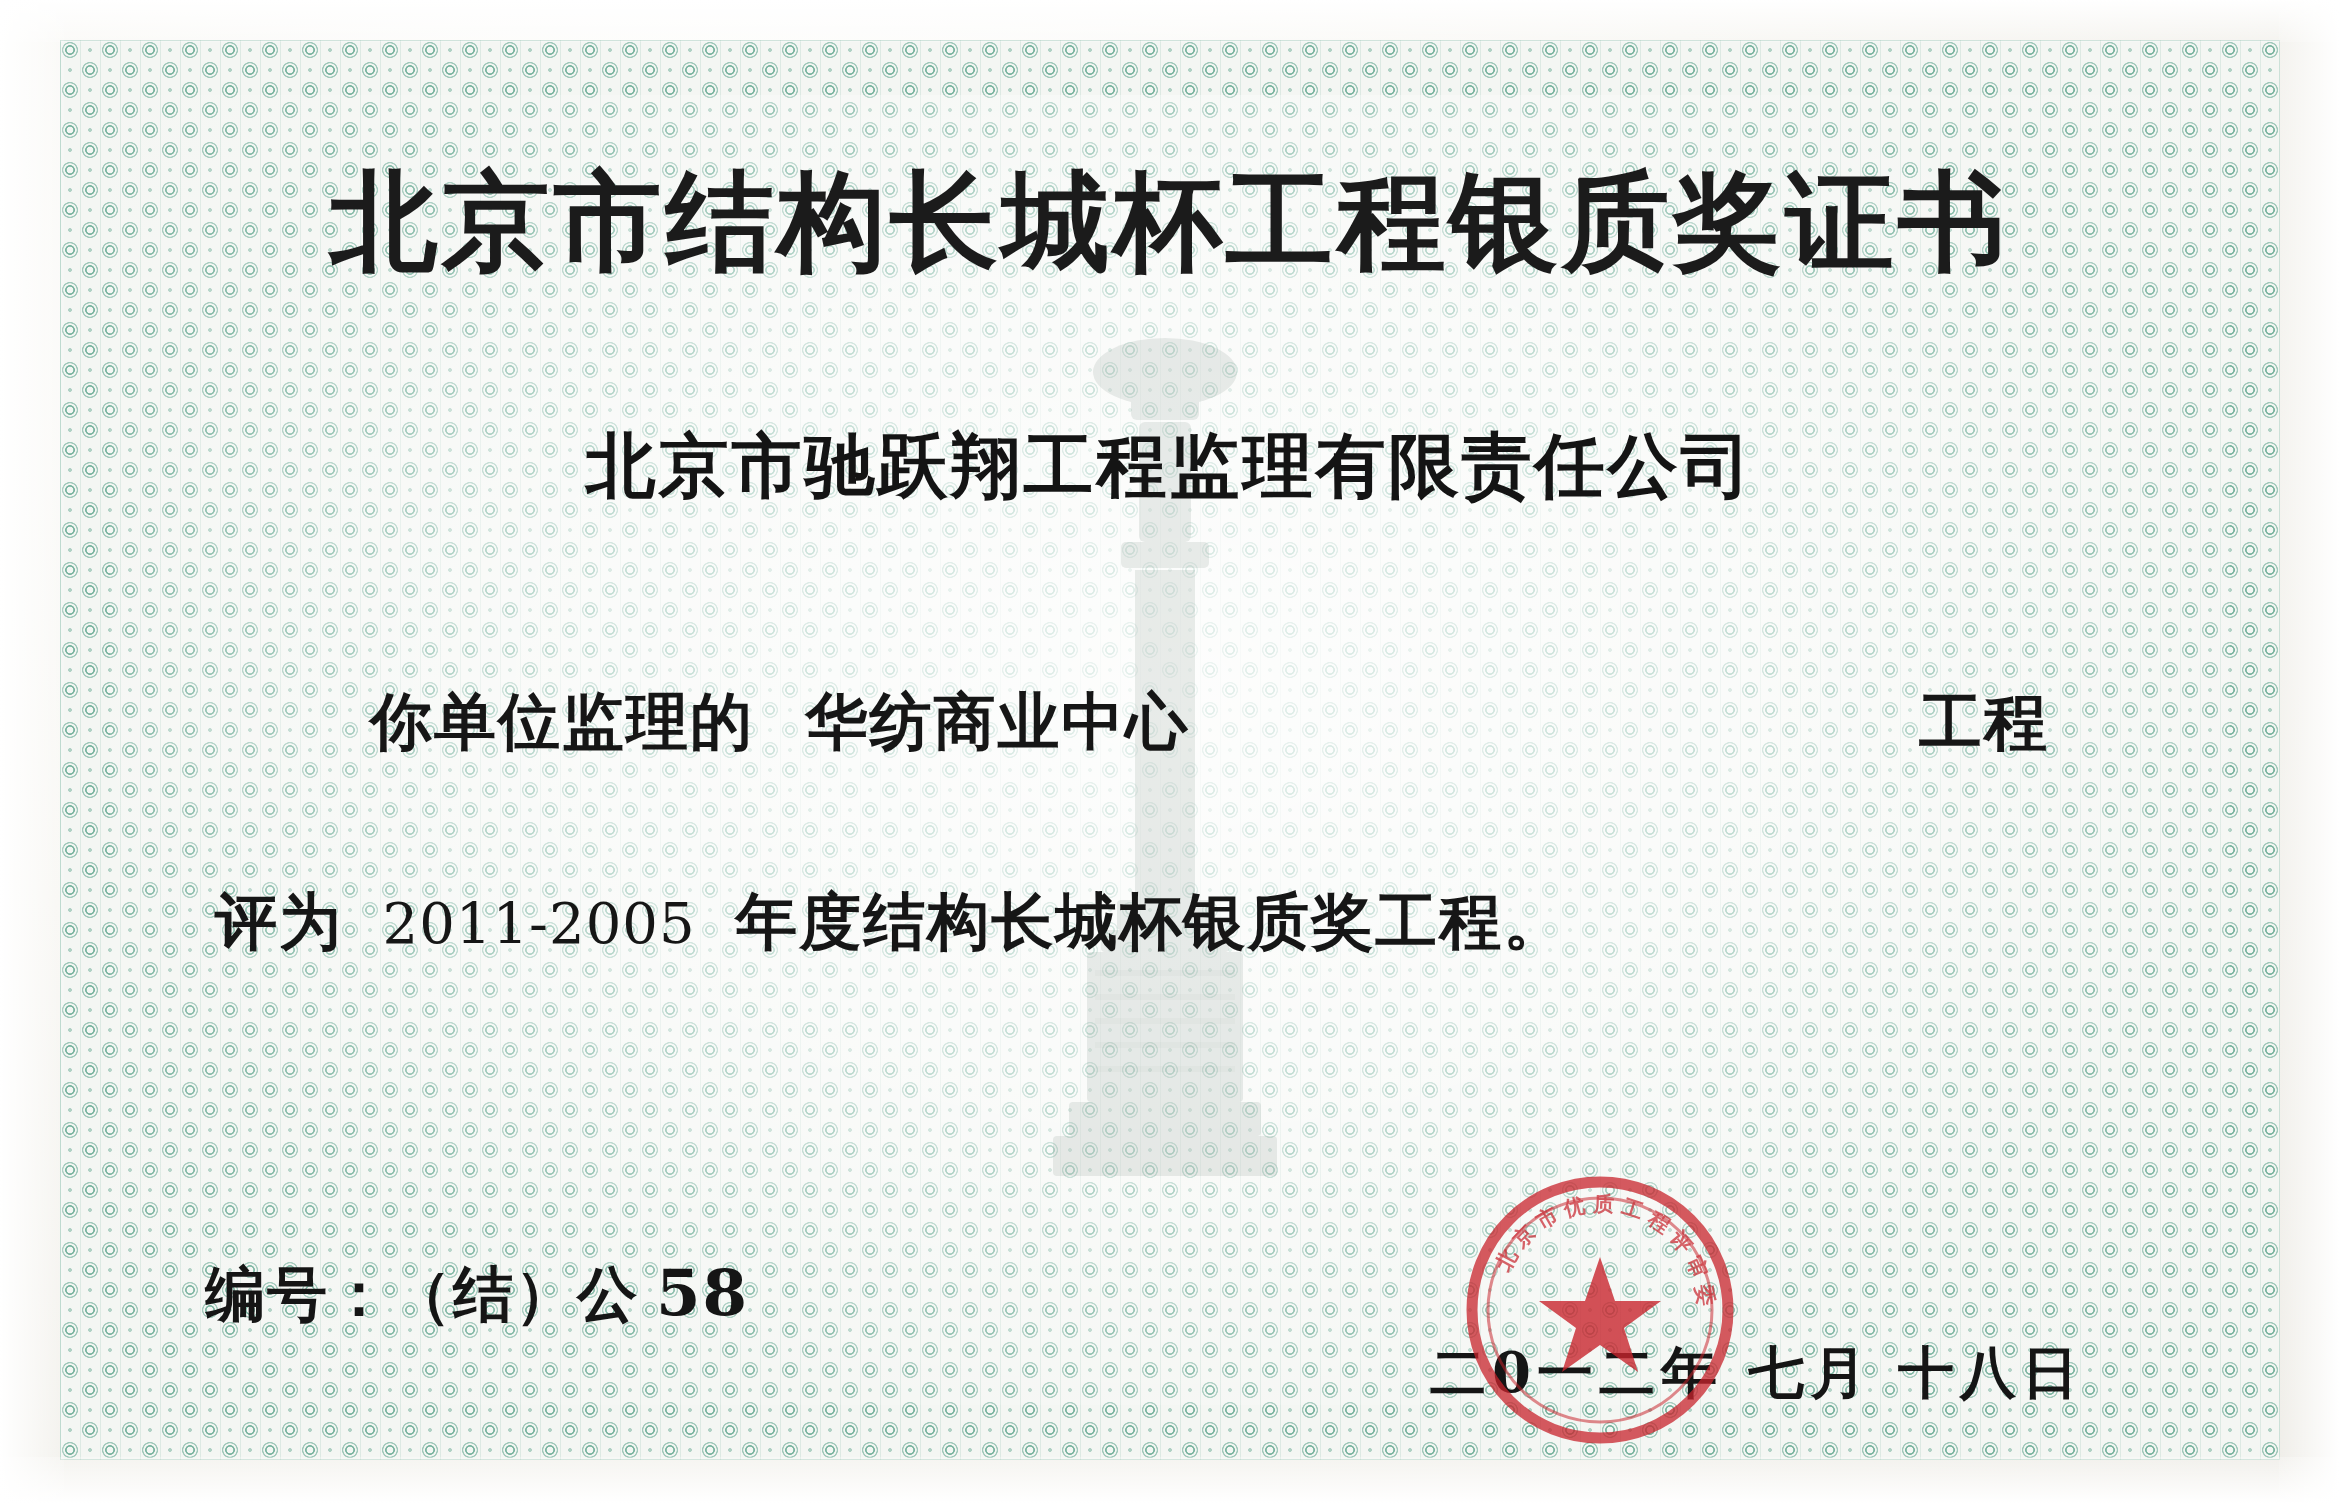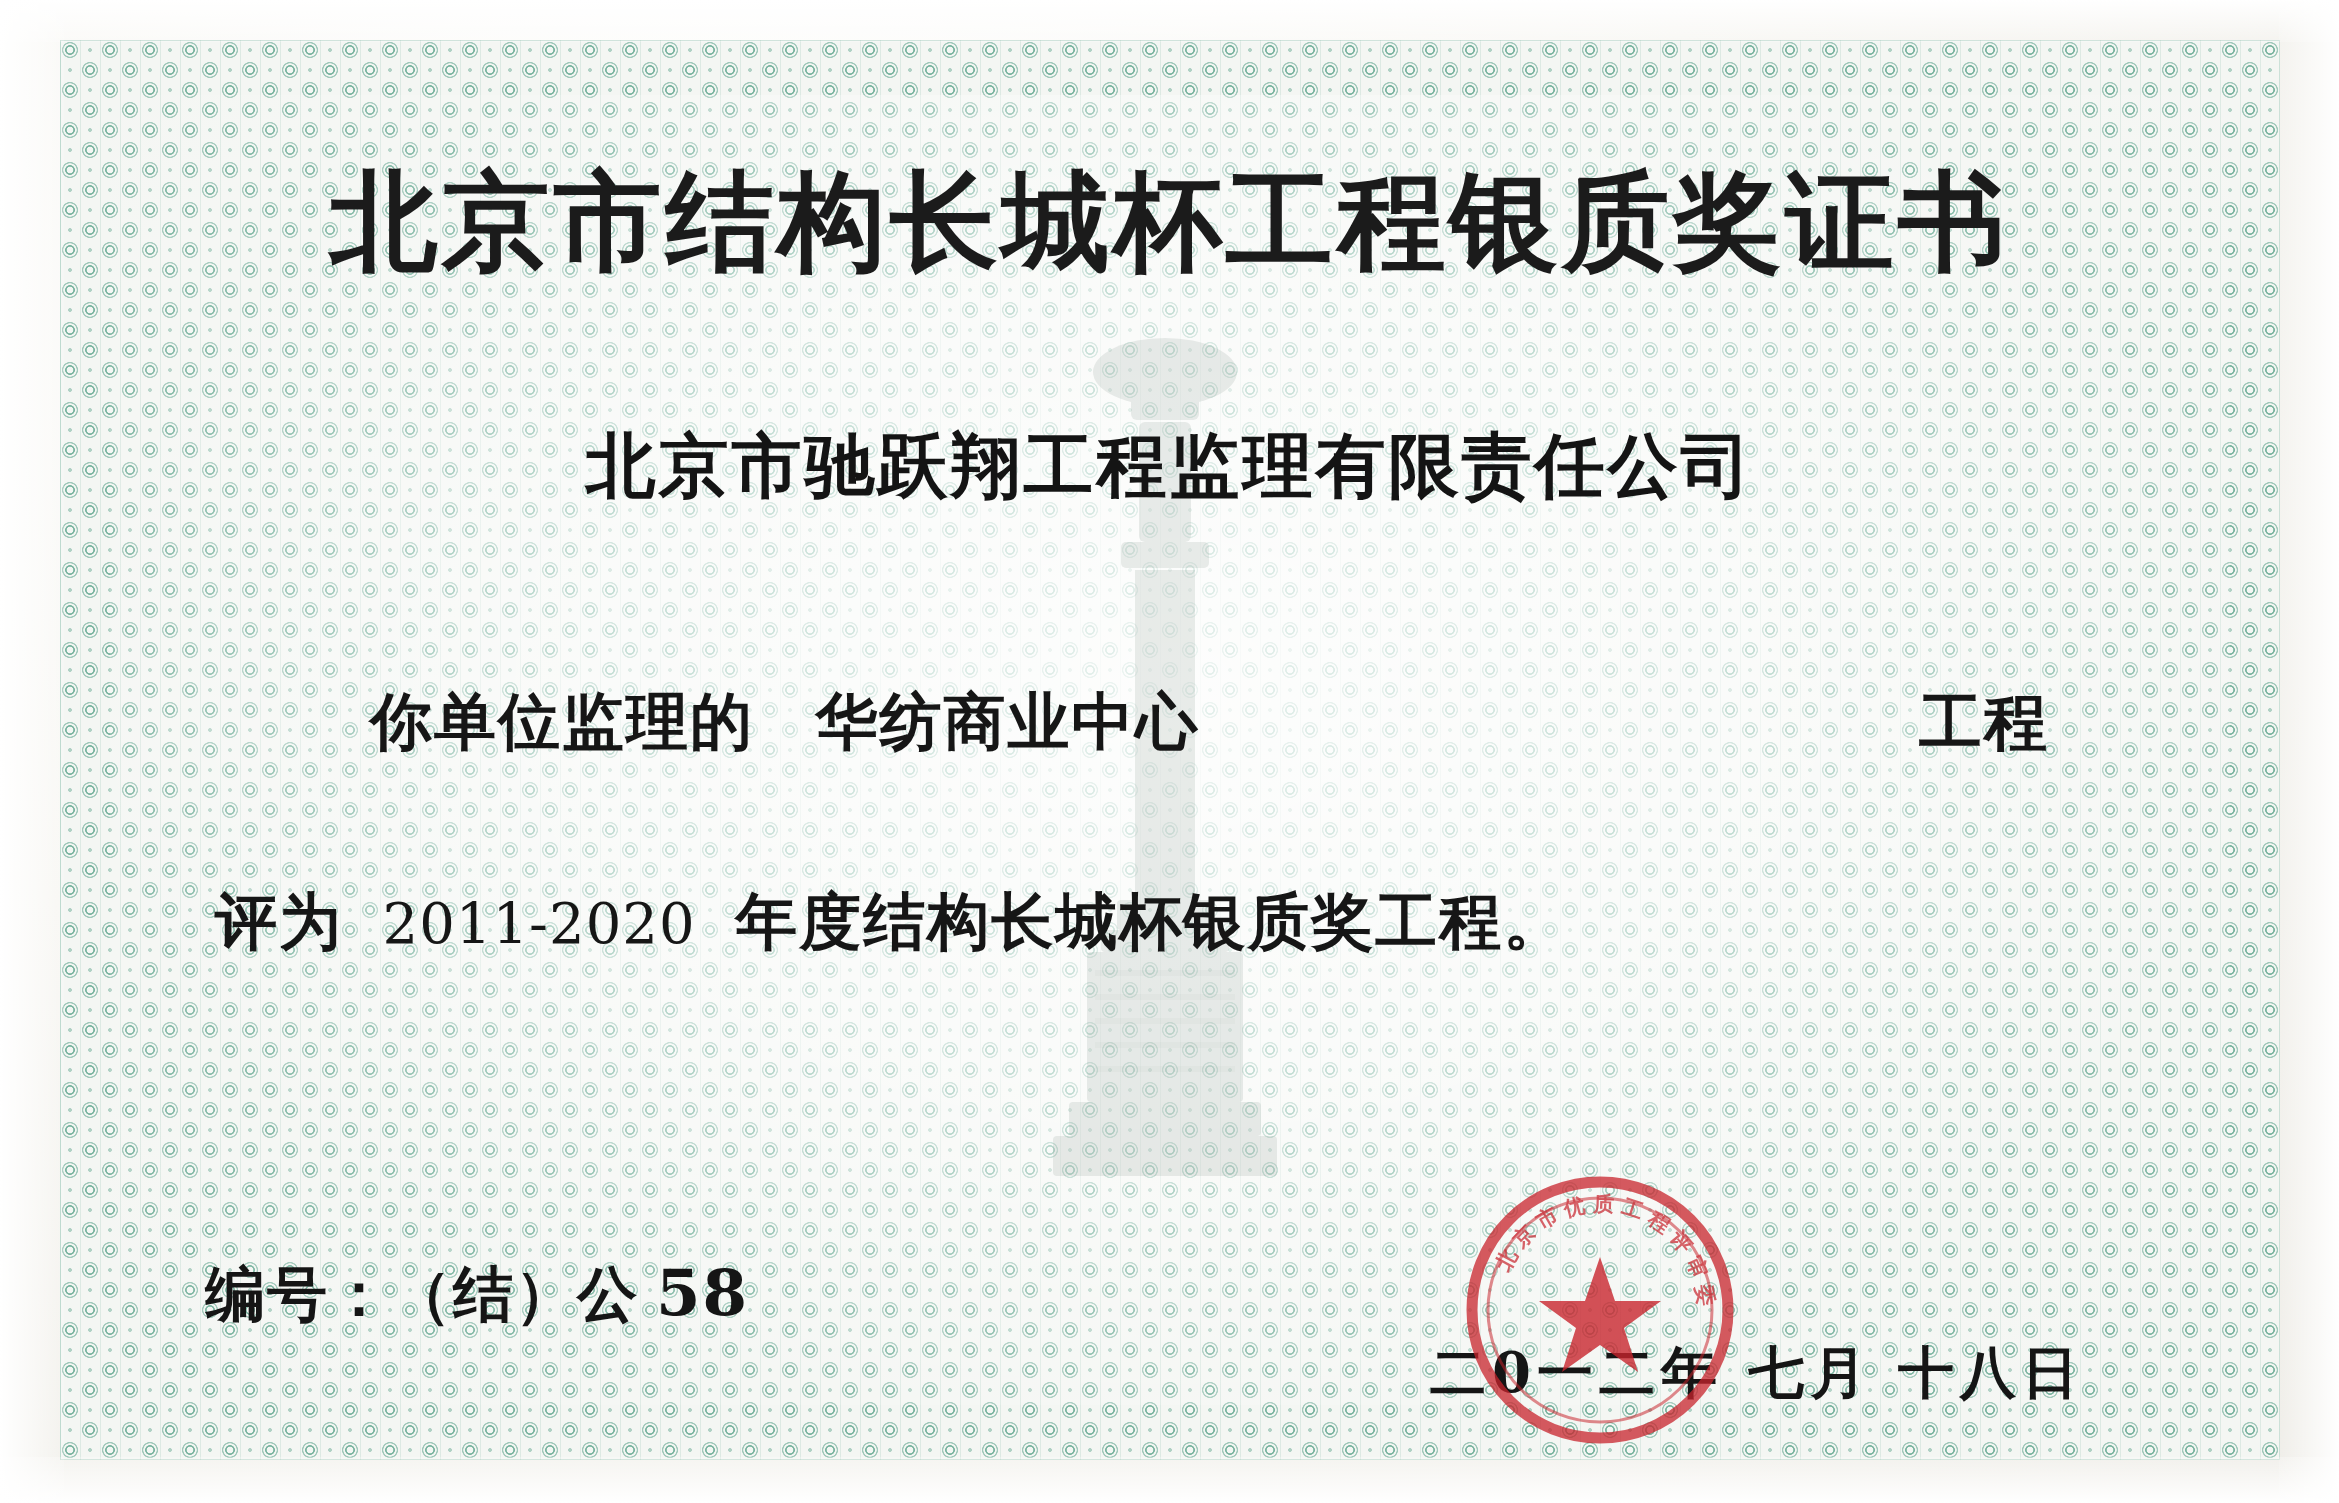--- a/index.html
+++ b/index.html
@@ -122,21 +122,21 @@
     left: 370px;
     top: 680px;
     font-family: "DejaVu Serif", serif;
     font-weight: 700;
     font-size: 62px;
     letter-spacing: 2px;
     color: #161616;
     white-space: nowrap;
   }
   .line-project .project-name {
-    margin-left: 38px;
+    margin-left: 28px;
   }
   .project-suffix {
     position: absolute;
     right: 290px;
     top: 680px;
     font-family: Liberation Sans, sans-serif;
     font-weight: 700;
     font-size: 63px;
     letter-spacing: 2px;
     color: #161616;
@@ -274,21 +274,21 @@
     <div class="org">北京市驰跃翔工程监理有限责任公司</div>
 
     <div class="line-project">
       <span>你单位监理的</span>
       <span class="project-name">华纺商业中心</span>
     </div>
     <div class="project-suffix">工程</div>
 
     <div class="line-award">
       <span>评为</span>
-      <span class="years">2011-2020</span>
+      <span class="years">2011-2005</span>
       <span>年度结构长城杯银质奖工程。</span>
     </div>
 
     <div class="issue-date">二0一二年 七月 十八日</div>
 
     <div class="serial">
       <span>编号：（结）公</span><span class="serial-number">58</span>
     </div>
 
     <svg class="seal" viewBox="0 0 290 290" xmlns="http://www.w3.org/2000/svg">

